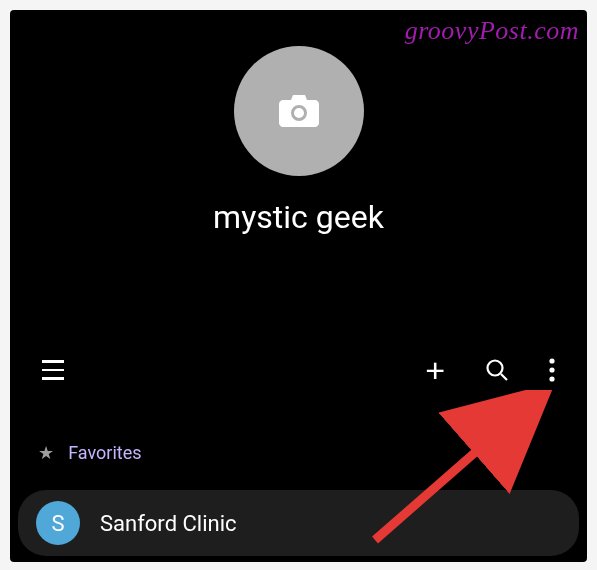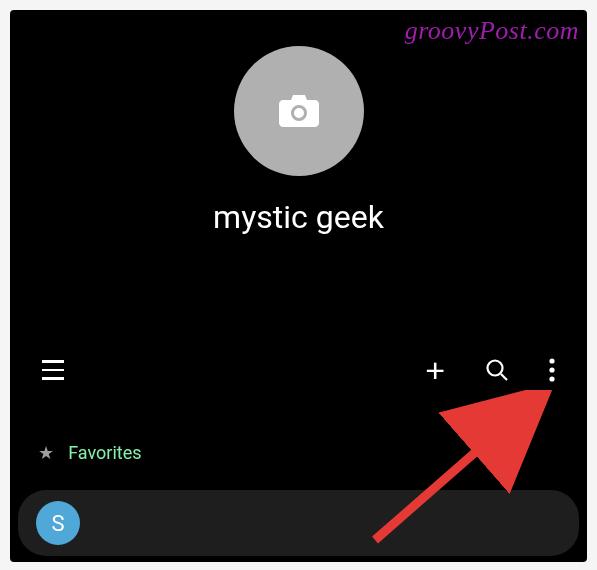--- a/index.html
+++ b/index.html
@@ -114,21 +114,21 @@
       display: flex;
       align-items: center;
       padding: 0 28px;
       gap: 14px;
     }
     .star-icon {
       color: #9e9e9e;
       font-size: 18px;
     }
     .favorites-label {
-      color: #86efac;
+      color: #c4b5fd;
       font-size: 18px;
     }
     .contact-row {
       position: absolute;
       top: 480px;
       left: 8px;
       right: 8px;
       height: 66px;
       background: #1e1e1e;
       border-radius: 28px;
@@ -208,20 +208,21 @@
     </div>
   </div>
 
   <div class="favorites-section">
     <span class="star-icon">★</span>
     <span class="favorites-label">Favorites</span>
   </div>
 
   <div class="contact-row">
     <div class="contact-avatar">S</div>
+    <div class="contact-name">Sanford Clinic</div>
   </div>
 
 </div>
 
 <svg class="arrow-annotation" viewBox="0 0 220 160">
   <defs>
     <marker id="arrowhead" markerWidth="12" markerHeight="12" refX="9" refY="6" orient="auto">
       <polygon points="0 0, 12 6, 0 12" fill="#e53935"></polygon>
     </marker>
   </defs>

